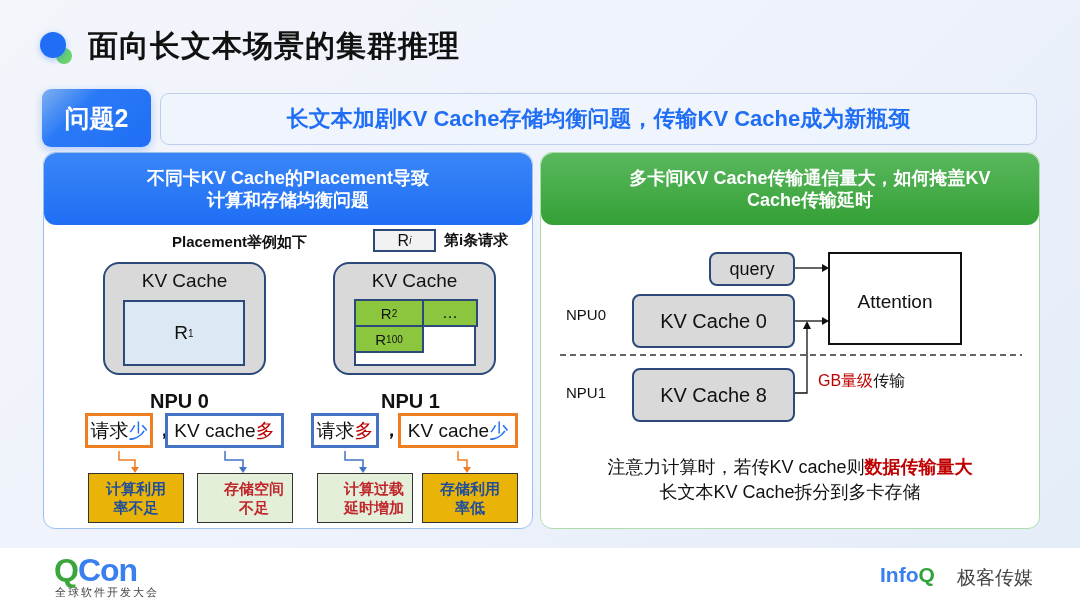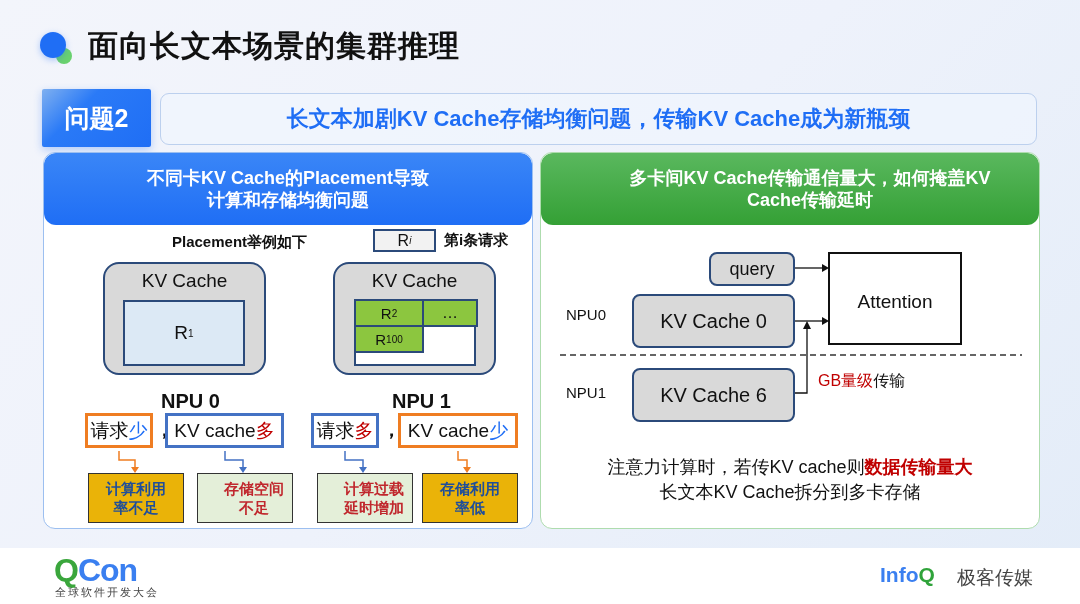--- a/index.html
+++ b/index.html
@@ -10,21 +10,21 @@
     position: relative;
   }
   .abs { position: absolute; }
   
   .title-dot-blue { left: 40px; top: 32px; width: 26px; height: 26px; border-radius: 50%; background: #1f6ef5; box-shadow: 0 2px 6px rgba(31,110,245,.35); }
   .title-dot-green { left: 56px; top: 48px; width: 16px; height: 16px; border-radius: 50%; background: #6ad26e; }
   .title-dot-blue { z-index: 2; }
   .page-title { left: 88px; top: 26px; font-size: 30px; font-weight: bold; color: #111; letter-spacing: 1px; }
 
   
-  .problem-badge { left: 42px; top: 89px; width: 109px; height: 58px; border-radius: 2px;
+  .problem-badge { left: 42px; top: 89px; width: 109px; height: 58px; border-radius: 9px;
     background: linear-gradient(135deg, #7fb0f0 0%, #2a7af7 35%, #1f6ef5 100%);
     color: #fff; font-size: 25px; font-weight: bold; display:flex; align-items:center; justify-content:center;
     box-shadow: 0 3px 8px rgba(31,110,245,.3); text-align: center; }
   .problem-bar { left: 160px; top: 93px; width: 877px; height: 52px; border-radius: 9px;
     border: 1px solid #bcd0ee; background: rgba(240,245,253,.7);
     color: #1f6ef5; font-size: 22px; font-weight: bold; display:flex; align-items:center; justify-content:center; }
 
   
   .panel { border-radius: 12px; background: #fff; overflow: hidden; }
   .left-panel { left: 43px; top: 152px; width: 490px; height: 377px; border: 1px solid #9cbff0; }
@@ -45,21 +45,21 @@
   .npu0-card { left: 103px; top: 262px; }
   .npu1-card { left: 333px; top: 262px; }
   .r1-box { position:absolute; left: 18px; top: 36px; width: 122px; height: 66px; border: 2px solid #2b4a7a; background: #dce9f5;
     display:flex; align-items:center; justify-content:center; font-size: 19px; color:#111; }
   .grid-wrap { position:absolute; left: 19px; top: 35px; width: 122px; height: 67px; border: 2px solid #2b4a7a; background: #fff; }
   .cell { position:absolute; background: #8cc63f; border: 2px solid #2b4a7a; display:flex; align-items:center; justify-content:center; font-size: 15px; color:#111; }
   .cell-r2 { left: -2px; top: -2px; width: 70px; height: 28px; }
   .cell-dots { left: 66px; top: -2px; width: 56px; height: 28px; font-size:16px; }
   .cell-r100 { left: -2px; top: 24px; width: 70px; height: 28px; }
   sub { font-size: 10px; vertical-align: -3px; }
-  .npu-name { font-size: 20px; font-weight: bold; color: #111; margin-left: 11px; }
+  .npu-name { font-size: 20px; font-weight: bold; color: #111; }
   .npu0-name { left: 150px; top: 390px; }
   .npu1-name { left: 381px; top: 390px; }
   .tag { height: 35px; border: 3px solid; background:#fff; font-size: 19px; display:flex; align-items:center; justify-content:center; color:#111; white-space:nowrap; }
   .tag.orange { border-color: #ef7d22; }
   .tag.blue { border-color: #4472c4; }
   .t1 { left: 85px; top: 413px; width: 68px; }
   .t2 { left: 165px; top: 413px; width: 119px; }
   .t3 { left: 311px; top: 413px; width: 68px; }
   .t4 { left: 398px; top: 413px; width: 120px; }
   .comma { font-size: 19px; font-weight: bold; color:#111; }
@@ -203,21 +203,21 @@
 
 <div class="abs panel right-panel">
   <div class="panel-head">
     <div>多卡间KV Cache传输通信量大，如何掩盖KV</div>
     <div>Cache传输延时</div>
   </div>
 </div>
 
 <div class="abs gbox query-box">query</div>
 <div class="abs gbox kv0-box">KV Cache 0</div>
-<div class="abs gbox kv1-box">KV Cache 6</div>
+<div class="abs gbox kv1-box">KV Cache 8</div>
 <div class="abs attn-box">Attention</div>
 <div class="abs npu0-label">NPU0</div>
 <div class="abs npu1-label">NPU1</div>
 <div class="abs gb-label">
   <span class="hl-red">GB量级</span><span>传输</span>
 </div>
 
 <svg class="abs" style="left:0;top:0;width:1080px;height:604px;pointer-events:none">
   <g stroke="#111" stroke-width="1.3" fill="none">
     <line x1="795" y1="268" x2="822" y2="268"></line>

